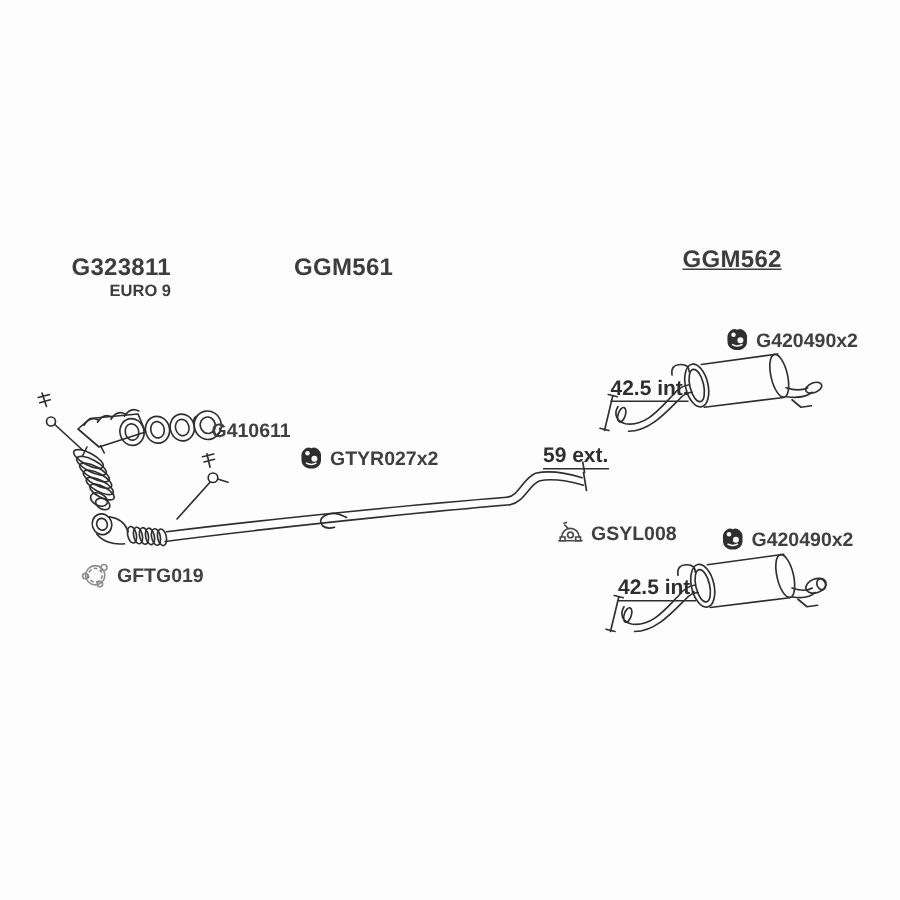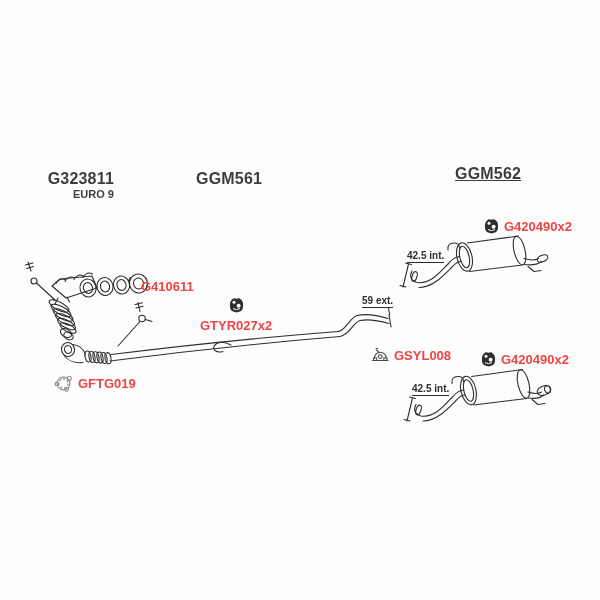--- a/index.html
+++ b/index.html
@@ -8,22 +8,22 @@
   .canvas { position:relative; width:600px; height:600px; background:#fdfdfd; overflow:hidden; }
   .art { position:absolute; left:0; top:0; width:600px; height:600px; }
   .art path, .art ellipse, .art circle, .art line {
     stroke:#2e2e2e; stroke-width:1.1; fill:none; stroke-linecap:round; stroke-linejoin:round;
   }
   .lbl { position:absolute; white-space:nowrap; }
   .code-lg { font-size:16px; font-weight:bold; color:#3d3d3d; letter-spacing:.2px; }
   .code-sub { font-size:11px; font-weight:bold; color:#3d3d3d; }
   .stack { text-align:right; }
   .part { display:flex; align-items:center; gap:5px; }
-  .part-code { font-size:13px; font-weight:bold; color:#ef4444; cursor:pointer; }
-  .meas { font-size:10px; font-weight:bold; color:#2e2e2e; border-bottom:1px solid #2e2e2e; padding-bottom:1px; }
+  .part-code { font-size:13px; font-weight:bold; color:#404040; cursor:pointer; }
+  .meas { font-size:14px; font-weight:bold; color:#2e2e2e; border-bottom:1px solid #2e2e2e; padding-bottom:1px; }
   .icon { display:inline-flex; }
 </style>
 </head>
 <body>
 
 <div class="canvas">
 
   <svg class="art" viewBox="0 0 600 600">
 
     <g>
@@ -129,21 +129,21 @@
     <div class="code-sub">EURO 9</div>
   </div>
 
   <div class="lbl code-lg" style="left:196px; top:170px;">GGM561</div>
 
   <div class="lbl code-lg" style="left:455px; top:165px;text-decoration:underline;">GGM562</div>
 
 
   <div class="lbl part-code" style="left:141px; top:279px;">G410611</div>
 
-  <div class="lbl part" style="left:200px; top:297px;flex-direction:column;">
+  <div class="lbl part" style="left:200px; top:297px;">
     <span class="icon">
       <svg width="15" height="16" viewBox="0 0 15 16">
         <path d="M3,2.5 Q5,.5 7.5,1.8 Q10,.5 12,2.5 Q14.5,4.5 14,8 Q14.5,13 11,14.6 Q7.5,16.2 4,14.6 Q.5,13 1,8 Q.5,4.5 3,2.5 Z" fill="#2f2f2f"></path>
         <circle cx="5" cy="5.2" r="1.5" fill="#fdfdfd"></circle>
         <circle cx="9.6" cy="8.8" r="2" fill="#fdfdfd"></circle>
         <path d="M4,11.6 q3.4,2 7,0" stroke="#fdfdfd" fill="none" stroke-width="1"></path>
       </svg>
     </span>
     <span class="part-code">GTYR027x2</span>
   </div>

